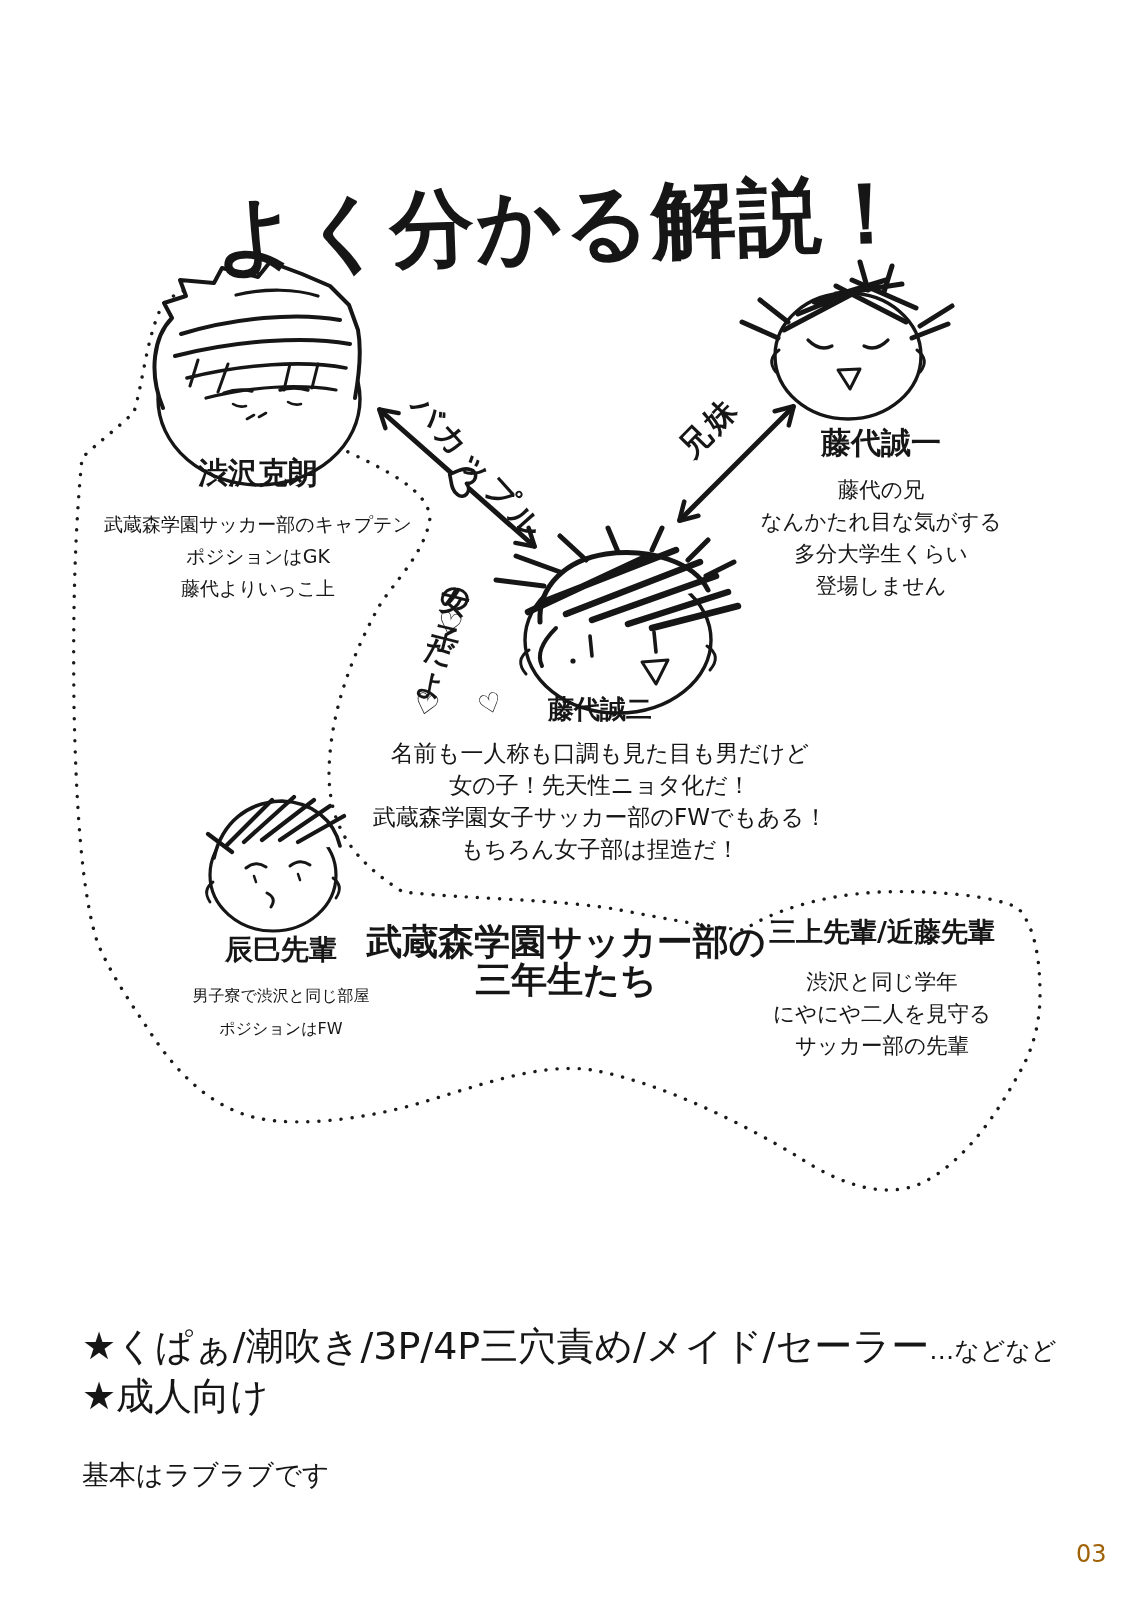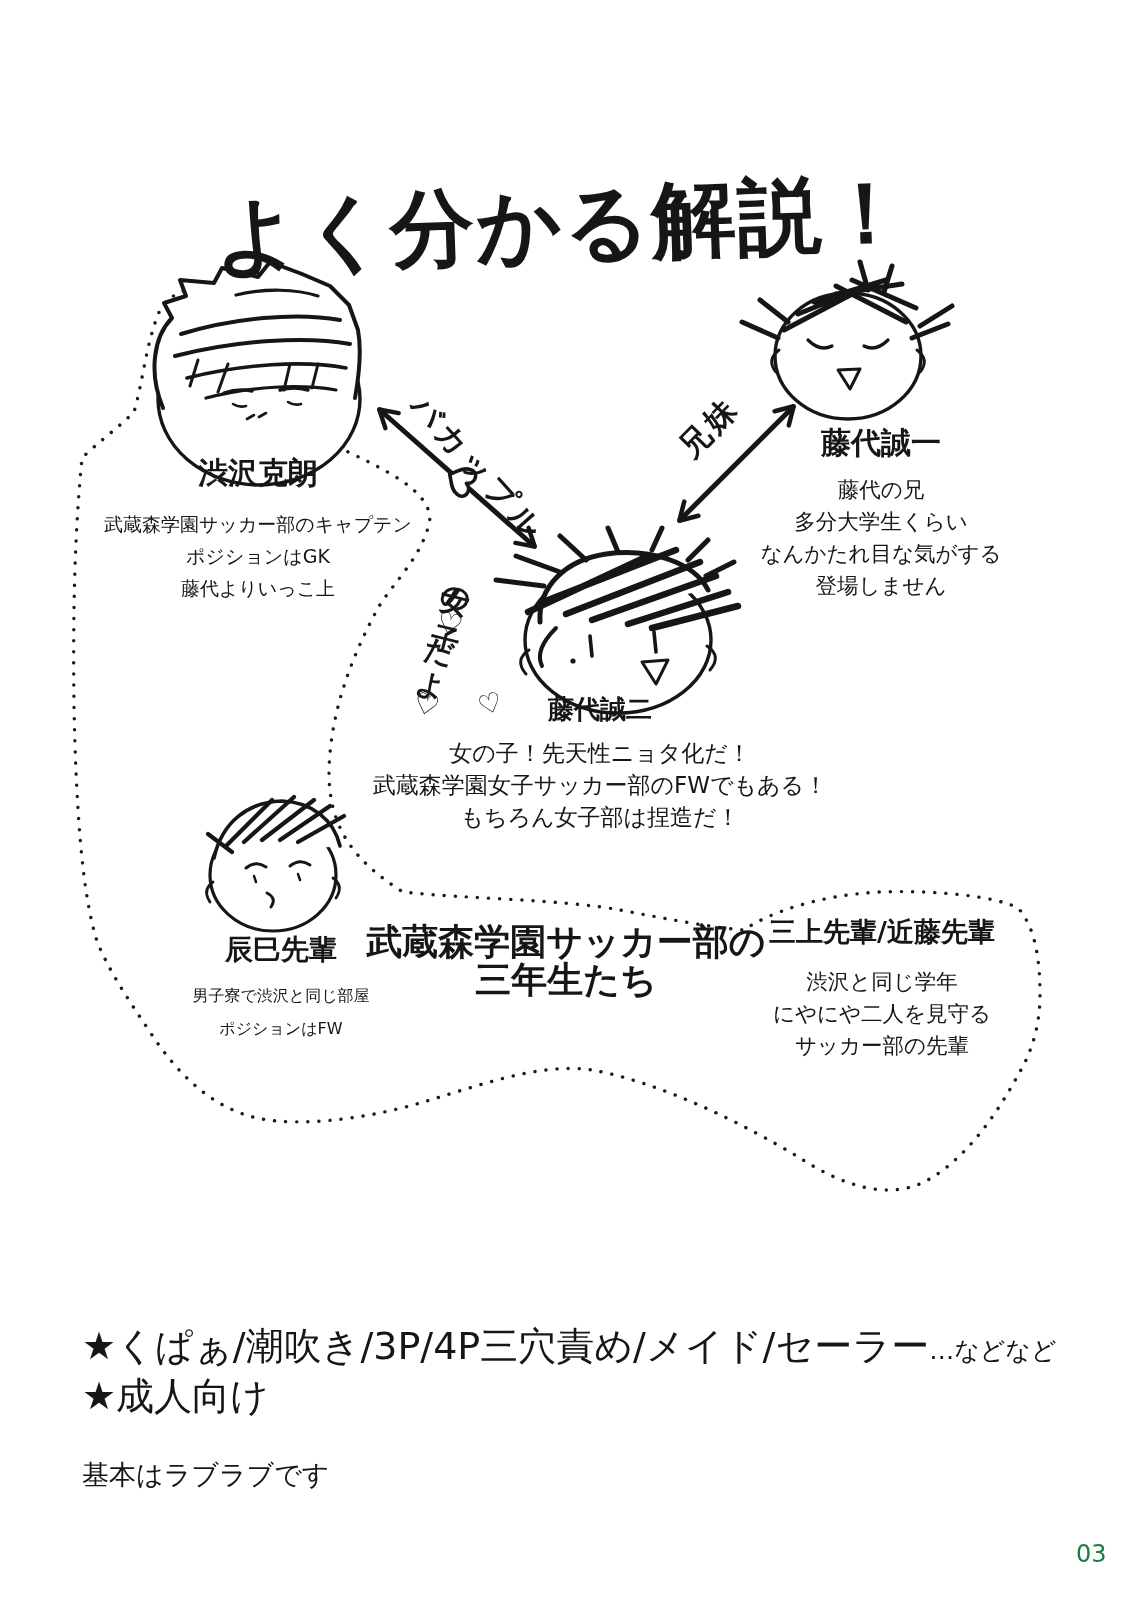--- a/index.html
+++ b/index.html
@@ -44,21 +44,21 @@
   #anno1{left:444px;top:566px;transform:rotate(14deg);}
   #anno2{left:428px;top:618px;transform:rotate(14deg);}
   #anno-heart{position:absolute;left:478px;top:688px;font-size:27px;font-weight:600;transform:rotate(-18deg);}
   .footer-line{position:absolute;left:82px;white-space:nowrap;line-height:1;}
   #b1{top:1272px;font-size:38px;}
   #b1 .emph{font-size:52px;font-weight:900;}
   #b2{top:1327px;font-size:38px;}
   #b2 .small{font-size:25px;}
   #b3{top:1377px;font-size:38px;}
   #notes{position:absolute;left:82px;top:1458px;font-size:27px;line-height:33px;white-space:nowrap;}
-  #page-number{position:absolute;left:1076px;top:1540px;font-size:24px;color:#15803d;}
+  #page-number{position:absolute;left:1076px;top:1540px;font-size:24px;color:#a16207;}
   svg.art{position:absolute;left:0;top:0;}
 </style>
 </head>
 <body>
 
 <div class="page">
 
   <svg class="art" width="1144" height="1600" viewBox="0 0 1144 1600">
     <defs>
       <marker id="ah" markerUnits="userSpaceOnUse" markerWidth="28" markerHeight="28" viewBox="0 0 28 28" refX="21" refY="14" orient="auto-start-reverse">
@@ -170,27 +170,28 @@
   <div class="char" id="c-shibusawa">
     <div class="cname">渋沢克朗</div>
     <div class="cline">武蔵森学園サッカー部のキャプテン</div>
     <div class="cline">ポジションはGK</div>
     <div class="cline">藤代よりいっこ上</div>
   </div>
 
   <div class="char" id="c-seiichi">
     <div class="cname">藤代誠一</div>
     <div class="cline">藤代の兄</div>
+    <div class="cline">なんかたれ目な気がする</div>
     <div class="cline">多分大学生くらい</div>
-    <div class="cline">なんかたれ目な気がする</div>
     <div class="cline">登場しません</div>
   </div>
 
   <div class="char" id="c-seiji">
     <div class="cname">藤代誠二</div>
+    <div class="cline">名前も一人称も口調も見た目も男だけど</div>
     <div class="cline">女の子！先天性ニョタ化だ！</div>
     <div class="cline">武蔵森学園女子サッカー部のFWでもある！</div>
     <div class="cline">もちろん女子部は捏造だ！</div>
   </div>
 
   <div class="char" id="c-tatsumi">
     <div class="cname">辰巳先輩</div>
     <div class="cline">男子寮で渋沢と同じ部屋</div>
     <div class="cline">ポジションはFW</div>
   </div>

